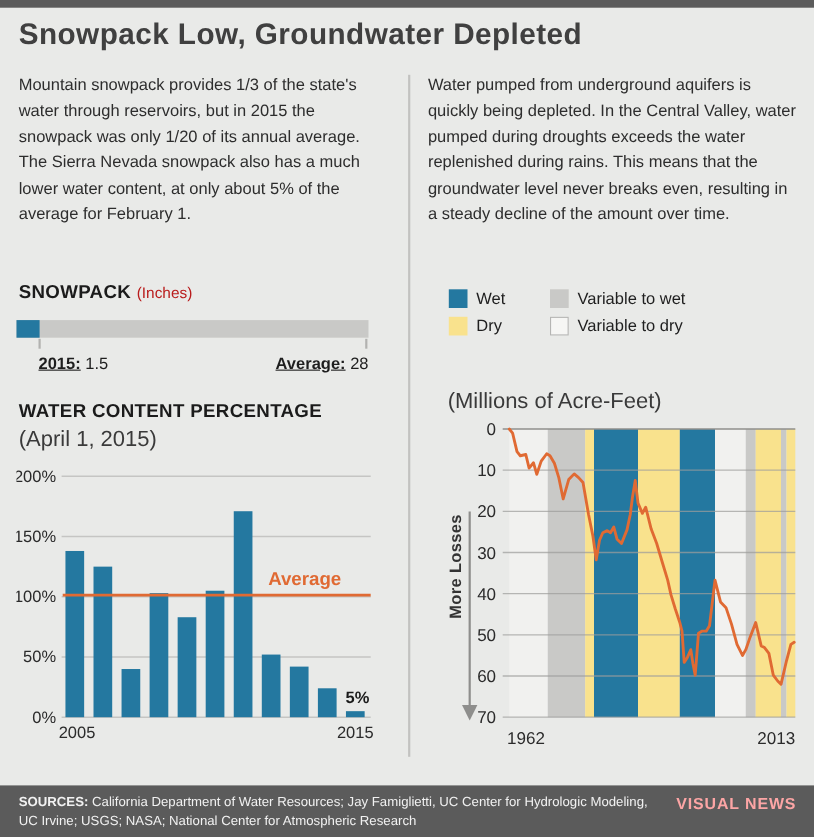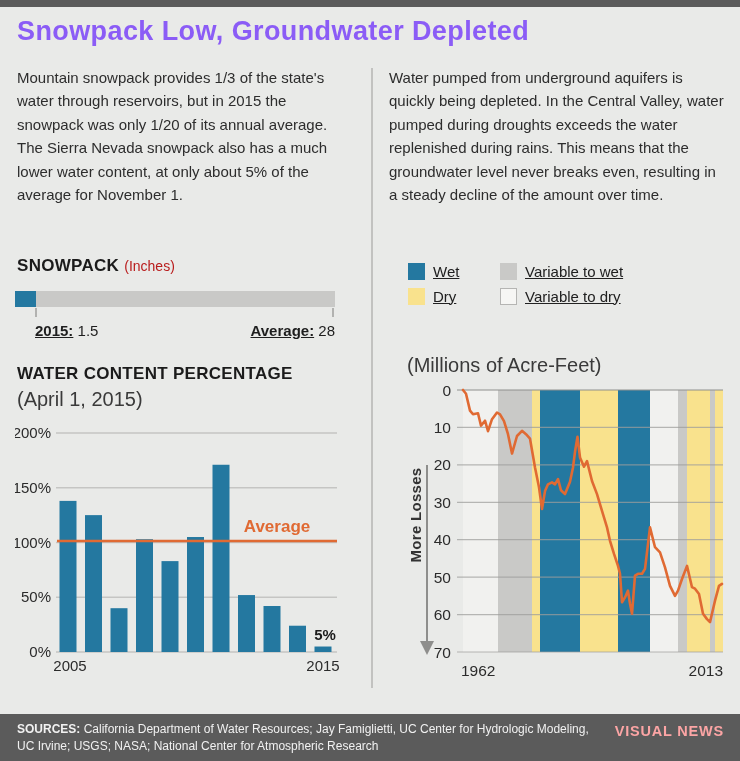--- a/index.html
+++ b/index.html
@@ -4,38 +4,38 @@
 <style>
   html,body{margin:0;padding:0;background:#cfcfcd;}
   .page{
     position:relative;width:740px;height:761px;background:#e9eae8;
     font-family:"Liberation Sans","DejaVu Sans",sans-serif;color:#222;
     overflow:hidden;margin:0 auto;
   }
   .topbar{position:absolute;left:0;top:0;width:740px;height:7px;background:#5b5b5b;}
   .title{
     position:absolute;left:17px;top:16px;margin:0;font-size:27px;font-weight:700;
-    letter-spacing:.4px;color:#8b5cf6;
+    letter-spacing:.4px;color:#404040;
   }
   .divider{position:absolute;left:371px;top:68px;width:2px;height:620px;background:#c2c2c0;}
   .intro{position:absolute;top:66px;margin:0;font-size:15px;line-height:1.56;color:#2d2d2d;}
   .intro-left{left:17px;width:334px;}
   .intro-right{left:389px;width:336px;}
   .sec-head{position:absolute;font-size:17px;font-weight:700;letter-spacing:.3px;color:#1b1b1b;}
   .sec-head .sub{font-weight:400;font-size:14px;color:#b91c1c;letter-spacing:0;}
   .sec-sub{position:absolute;font-size:20px;color:#3a3a3a;}
   
   .sp-bar{position:absolute;left:15px;top:291px;width:320px;height:16px;background:#c9c9c7;}
   .sp-fill{position:absolute;left:0;top:0;height:16px;background:#2478a0;}
   .sp-tick{position:absolute;top:308px;width:2px;height:9px;background:#b2b2b0;}
   .sp-labels{position:absolute;left:15px;top:322px;width:320px;font-size:15px;color:#1e1e1e;}
   .sp-labels .lab-right{position:absolute;right:0;top:0;}
   .sp-labels b{font-weight:700;text-decoration:underline;}
   
-  .legend-item{position:absolute;height:18px;display:flex;align-items:center;text-decoration:underline;}
+  .legend-item{position:absolute;height:18px;display:flex;align-items:center;}
   .sw{width:17px;height:17px;display:inline-block;flex:0 0 auto;}
   .sw-wet{background:#2478a0;}
   .sw-dry{background:#f9e28d;}
   .sw-variable_to_wet{background:#c9c9c7;}
   .sw-variable_to_dry{background:#f6f6f4;border:1px solid #b5b5b3;width:15px;height:15px;}
   .legend-item .lab{margin-left:8px;font-size:15px;color:#202020;}
   .chart{position:absolute;}
   .more-losses{
     position:absolute;left:415px;top:515px;transform:translate(-50%,-50%) rotate(-90deg);
     font-size:15px;font-weight:700;color:#333;white-space:nowrap;letter-spacing:.3px;
@@ -46,21 +46,21 @@
   .sources b{font-weight:700;}
   .brand{position:absolute;right:16px;top:9px;font-size:14.5px;font-weight:700;color:#fca5a5;letter-spacing:.8px;}
 </style>
 </head>
 <body>
 
 <div class="page">
   <div class="topbar"></div>
   <h1 class="title">Snowpack Low, Groundwater Depleted</h1>
 
-  <p class="intro intro-left">Mountain snowpack provides 1/3 of the state's water through reservoirs, but in 2015 the snowpack was only 1/20 of its annual average. The Sierra Nevada snowpack also has a much lower water content, at only about 5% of the average for November 1.</p>
+  <p class="intro intro-left">Mountain snowpack provides 1/3 of the state's water through reservoirs, but in 2015 the snowpack was only 1/20 of its annual average. The Sierra Nevada snowpack also has a much lower water content, at only about 5% of the average for February 1.</p>
   <div class="divider"></div>
   <p class="intro intro-right">Water pumped from underground aquifers is quickly being depleted. In the Central Valley, water pumped during droughts exceeds the water replenished during rains. This means that the groundwater level never breaks even, resulting in a steady decline of the amount over time.</p>
 
   <div class="sec-head" style="left:17px;top:256px;">
     <span>SNOWPACK</span>
     <span class="sub">(Inches)</span>
   </div>
   <div class="sp-bar">
     <div class="sp-fill" style="width:21px;"></div>
   </div>

